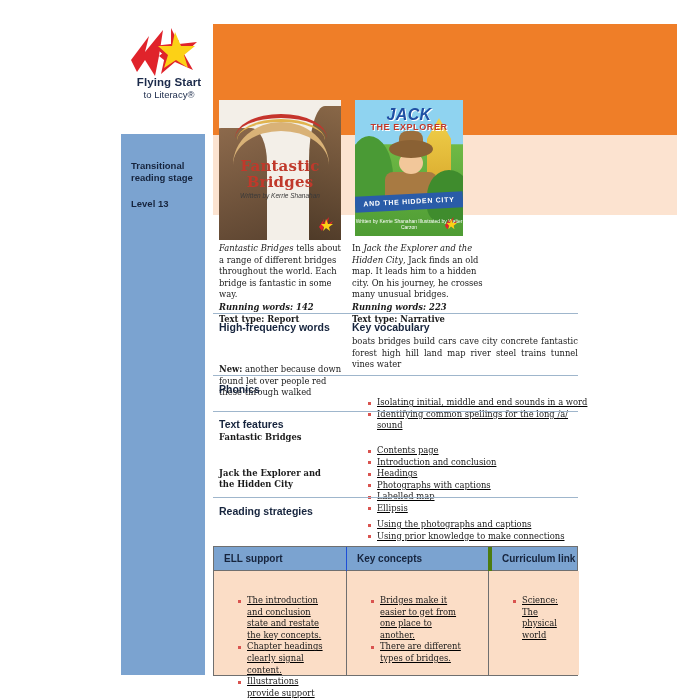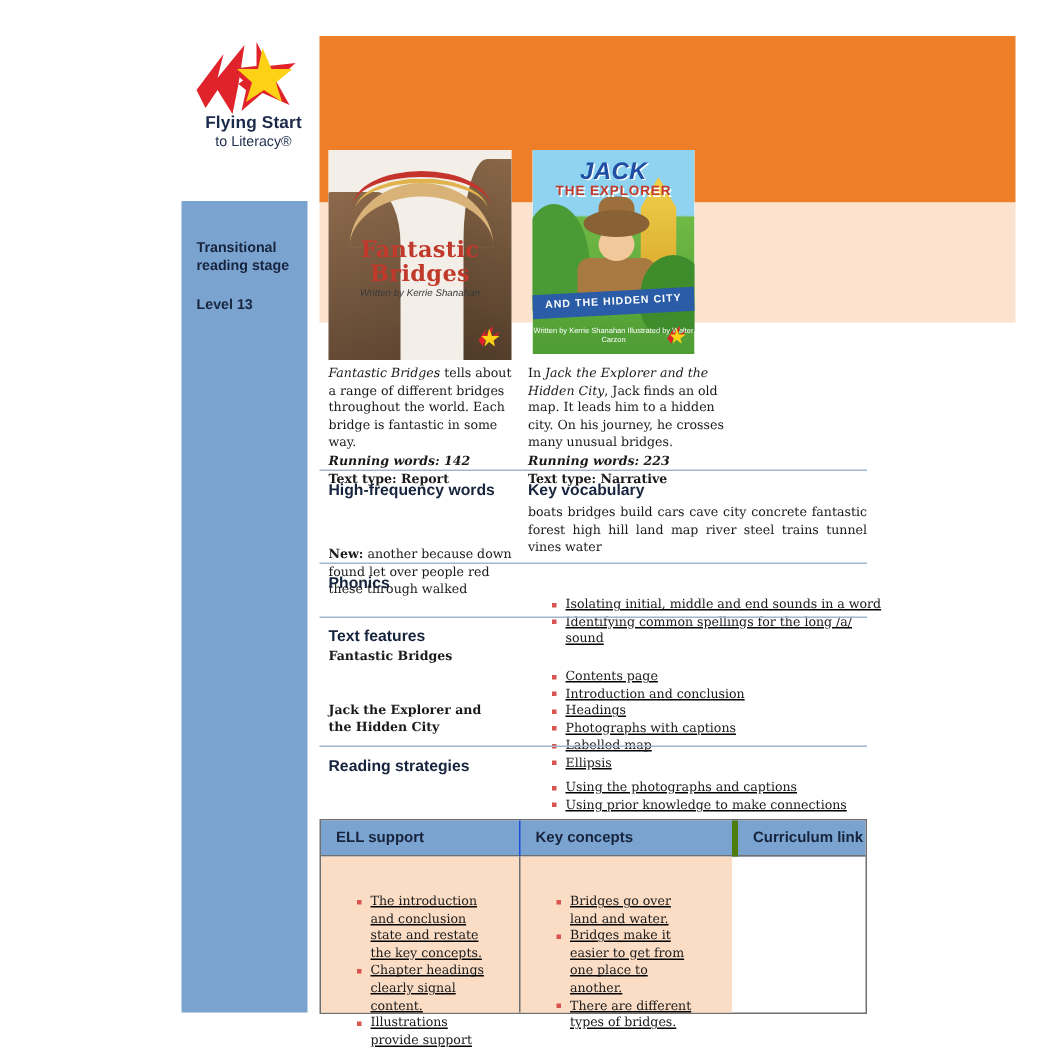--- a/index.html
+++ b/index.html
@@ -248,20 +248,24 @@
 
     <div class="td td-1">
       <ul class="bul">
         <li>The introduction and conclusion state and restate the key concepts.</li>
         <li>Chapter headings clearly signal content.</li>
         <li>Illustrations provide support for the setting and the character.</li>
       </ul>
     </div>
     <div class="td td-2">
       <ul class="bul">
-        <li>Bridges go over land and water.</li>
         <li>Bridges make it easier to get from one place to another.</li>
         <li>There are different types of bridges.</li>
       </ul>
     </div>
+    <div class="td td-3">
+      <ul class="bul">
+        <li>Science: The physical world</li>
+      </ul>
+    </div>
   </div>
 
 </div>
 
 </body></html>

